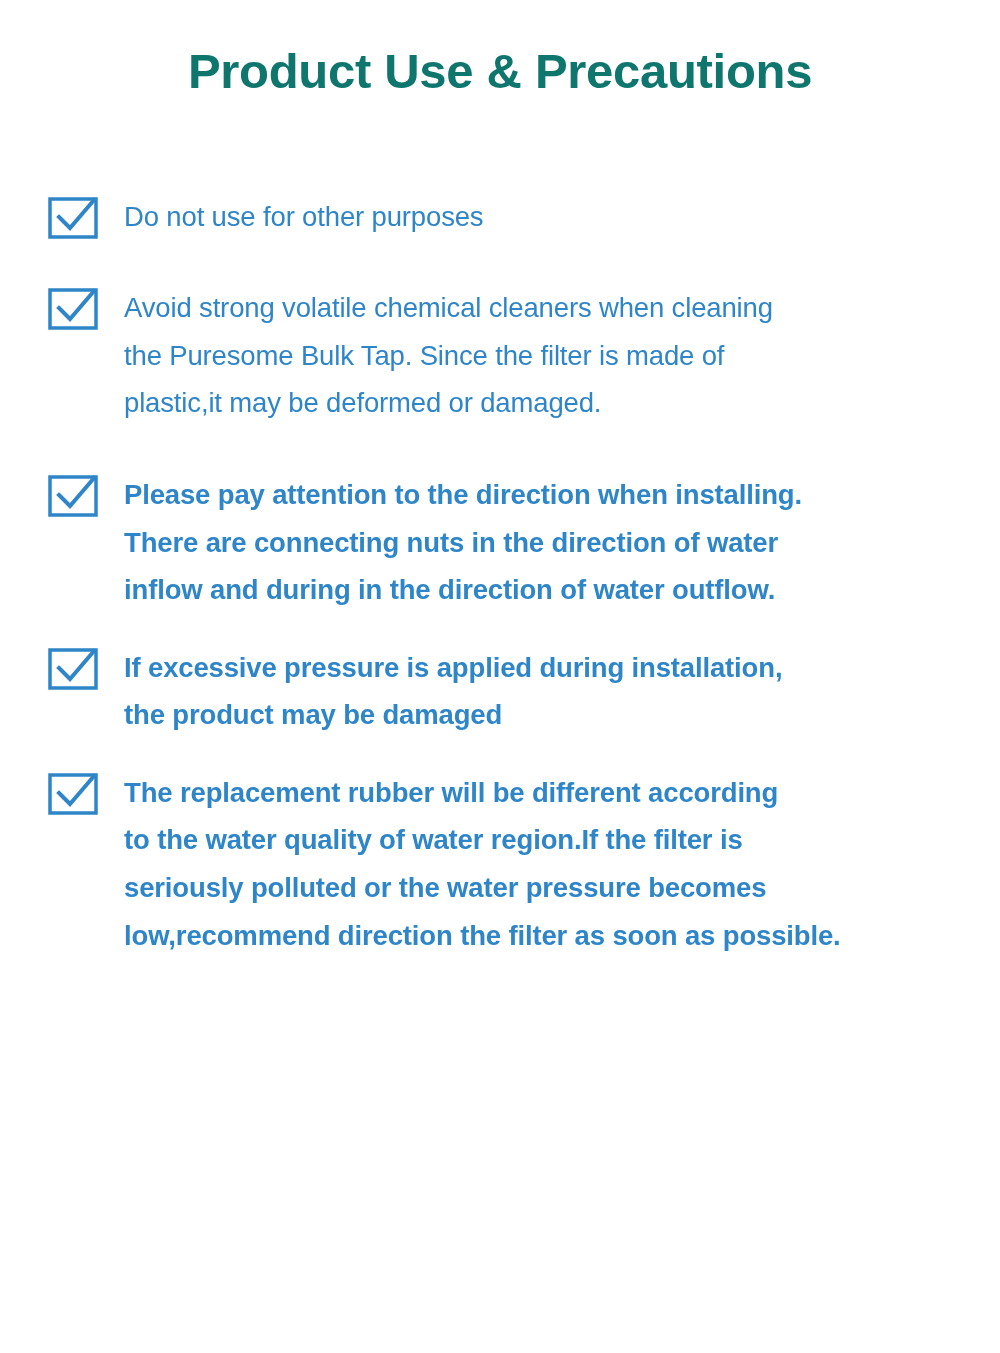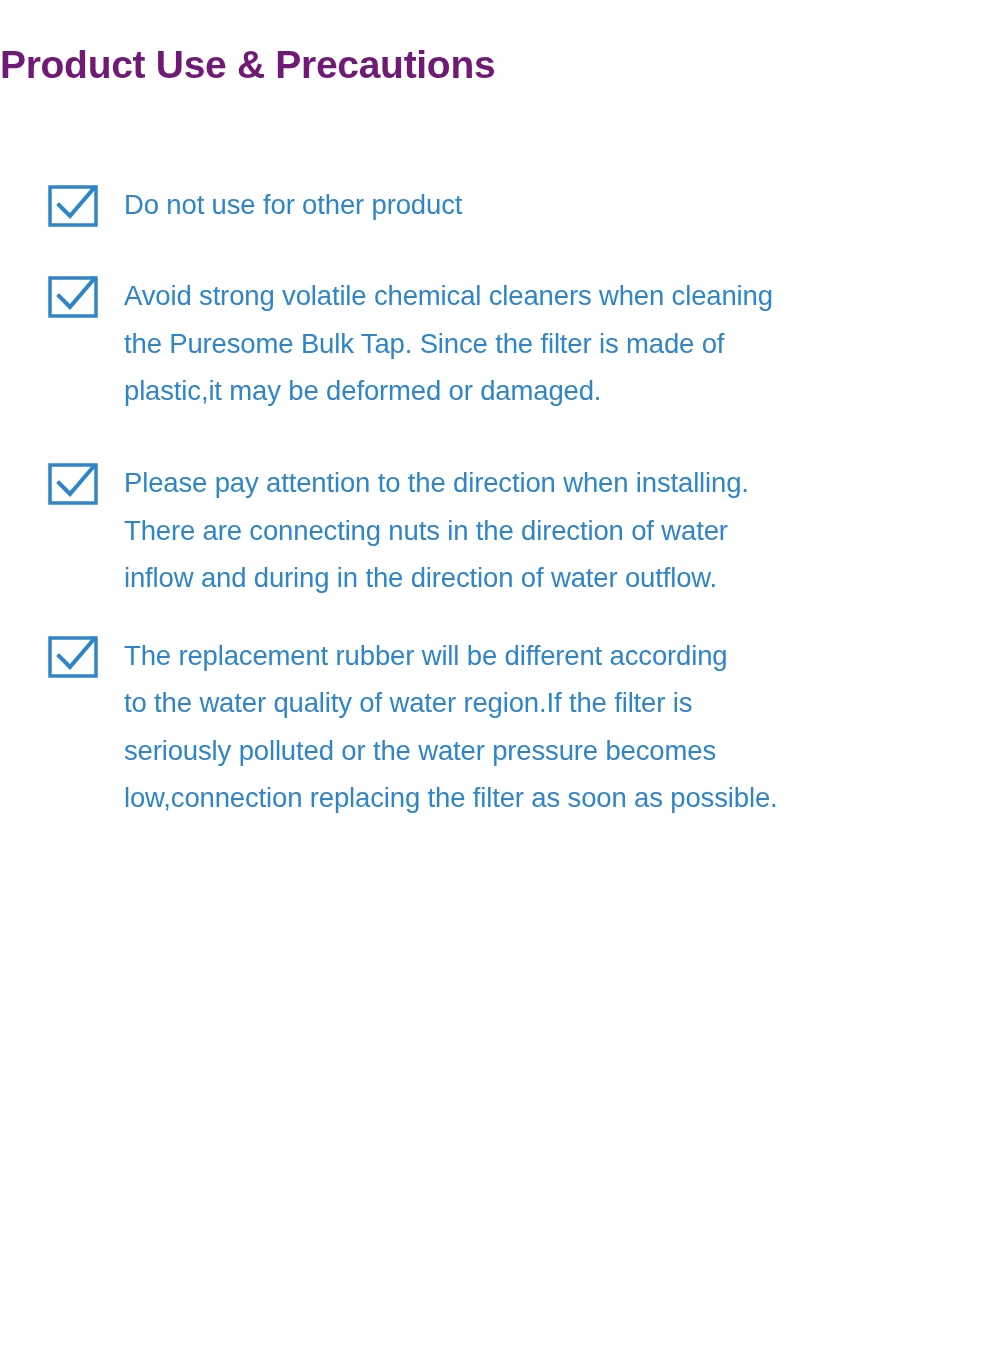--- a/index.html
+++ b/index.html
@@ -14,39 +14,41 @@
     color: #2e85c8;
     overflow: hidden;
   }
   .page {
     position: relative;
     width: 1000px;
     height: 1353px;
     box-sizing: border-box;
   }
   .title {
-    font-size: 39px;
+    text-align: center;
+    font-size: 49px;
     font-weight: bold;
-    color: #701a75;
+    color: #0f766e;
     letter-spacing: -0.3px;
     padding-top: 42px;
     line-height: 1.2;
   }
   .items {
     margin-top: 92px;
     padding-left: 48px;
     padding-right: 24px;
   }
   .item {
     display: flex;
     align-items: flex-start;
     margin-bottom: 44px;
   }
   .item.tight {
     margin-bottom: 30px;
+    font-weight: bold;
   }
   .check {
     flex: 0 0 auto;
     width: 50px;
     height: 42px;
     margin-top: 4px;
     margin-right: 26px;
   }
   .check svg {
     display: block;
@@ -71,21 +73,21 @@
   <div class="items">
 
     <div class="item">
       <span class="check">
         <svg width="50" height="42" viewBox="0 0 50 42" xmlns="http://www.w3.org/2000/svg">
           <rect x="2" y="2" width="46" height="38" fill="none" stroke="#2e85c8" stroke-width="3.5"></rect>
           <polyline points="11,20 22,31 46,3" fill="none" stroke="#2e85c8" stroke-width="4" stroke-linecap="square"></polyline>
         </svg>
       </span>
       <div class="lines">
-        <div>Do not use for other product</div>
+        <div>Do not use for other purposes</div>
       </div>
     </div>
 
     <div class="item">
       <span class="check">
         <svg width="50" height="42" viewBox="0 0 50 42" xmlns="http://www.w3.org/2000/svg">
           <rect x="2" y="2" width="46" height="38" fill="none" stroke="#2e85c8" stroke-width="3.5"></rect>
           <polyline points="11,20 22,31 46,3" fill="none" stroke="#2e85c8" stroke-width="4" stroke-linecap="square"></polyline>
         </svg>
       </span>
@@ -103,31 +105,43 @@
           <polyline points="11,20 22,31 46,3" fill="none" stroke="#2e85c8" stroke-width="4" stroke-linecap="square"></polyline>
         </svg>
       </span>
       <div class="lines">
         <div>Please pay attention to the direction when installing.</div>
         <div>There are connecting nuts in the direction of water</div>
         <div>inflow and during in the direction of water outflow.</div>
       </div>
     </div>
 
+    <div class="item tight">
+      <span class="check">
+        <svg width="50" height="42" viewBox="0 0 50 42" xmlns="http://www.w3.org/2000/svg">
+          <rect x="2" y="2" width="46" height="38" fill="none" stroke="#2e85c8" stroke-width="3.5"></rect>
+          <polyline points="11,20 22,31 46,3" fill="none" stroke="#2e85c8" stroke-width="4" stroke-linecap="square"></polyline>
+        </svg>
+      </span>
+      <div class="lines">
+        <div>If excessive pressure is applied during installation,</div>
+        <div>the product may be damaged</div>
+      </div>
+    </div>
 
 
     <div class="item tight">
       <span class="check">
         <svg width="50" height="42" viewBox="0 0 50 42" xmlns="http://www.w3.org/2000/svg">
           <rect x="2" y="2" width="46" height="38" fill="none" stroke="#2e85c8" stroke-width="3.5"></rect>
           <polyline points="11,20 22,31 46,3" fill="none" stroke="#2e85c8" stroke-width="4" stroke-linecap="square"></polyline>
         </svg>
       </span>
       <div class="lines">
         <div>The replacement rubber will be different according</div>
         <div>to the water quality of water region.If the filter is</div>
         <div>seriously polluted or the water pressure becomes</div>
-        <div>low,connection replacing the filter as soon as possible.</div>
+        <div>low,recommend direction the filter as soon as possible.</div>
       </div>
     </div>
 
   </div>
 </div>
 
 </body></html>

